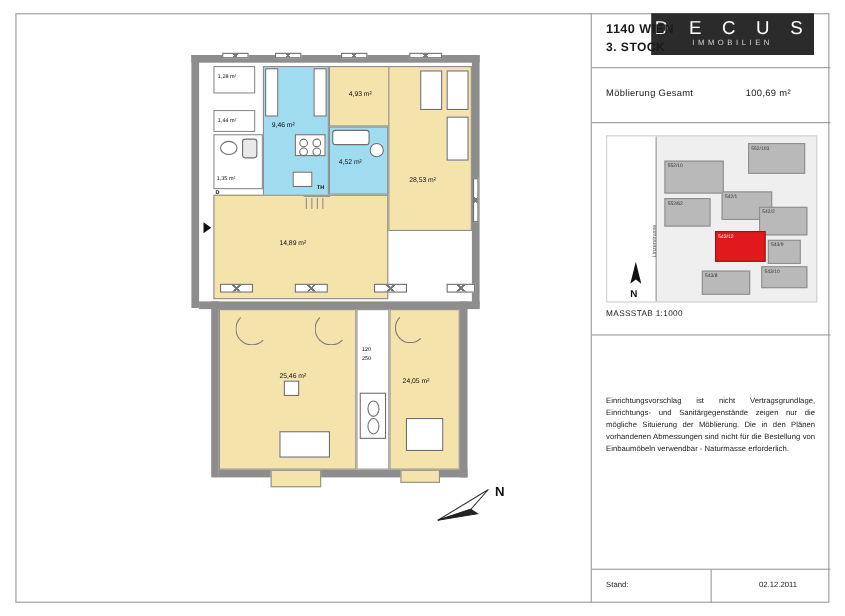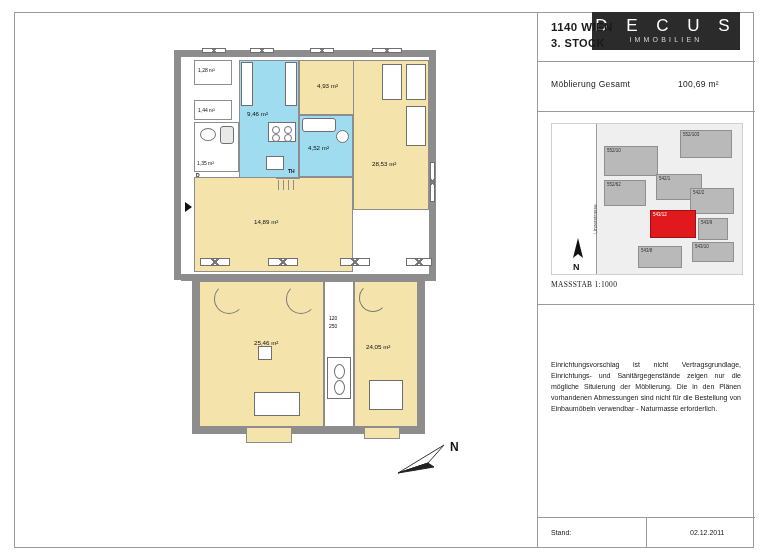--- a/index.html
+++ b/index.html
@@ -23,21 +23,21 @@
   .area-label{position:absolute;left:13px;top:17px;font-size:8.5px;letter-spacing:.3px;}
   .area-value{position:absolute;left:140px;top:17px;font-size:8.5px;letter-spacing:.3px;}
 
   .map-sec{top:100px;height:193px;}
   .mapbox{position:absolute;left:13px;top:11px;width:190px;height:150px;background:#efefef;border:1px solid #cfcfcf;overflow:hidden;}
   .plot{position:absolute;background:#b9b9b9;border:1px solid #8f8f8f;box-sizing:border-box;font-size:4.5px;color:#333;padding:1px 0 0 2px;}
   .plot.hl{background:#e2191c;border-color:#9d1114;color:#fff;}
   .street{position:absolute;font-size:5px;color:#555;}
   .vert{transform:rotate(-90deg);transform-origin:left top;white-space:nowrap;}
   .north{position:absolute;left:18px;top:112px;width:16px;height:36px;}
-  .scale{position:absolute;left:13px;top:168px;font-size:7.5px;letter-spacing:.3px;font-family:Liberation Serif, serif;}
+  .scale{position:absolute;left:13px;top:168px;font-size:7.5px;letter-spacing:.3px;}
 
   .note-sec{top:293px;height:213px;border-bottom:1px solid #9a9a9a;}
   .note{position:absolute;left:13px;top:54px;width:190px;font-size:7px;line-height:11px;color:#1a1a1a;text-align:justify;}
 
   .stand-sec{top:506px;height:30px;border-bottom:none;}
   .stand-div{position:absolute;left:108px;top:0;width:1px;height:30px;background:#9a9a9a;}
   .stand-l{position:absolute;left:13px;top:11px;font-size:7px;}
   .stand-r{position:absolute;left:152px;top:11px;font-size:7px;}
 
   

